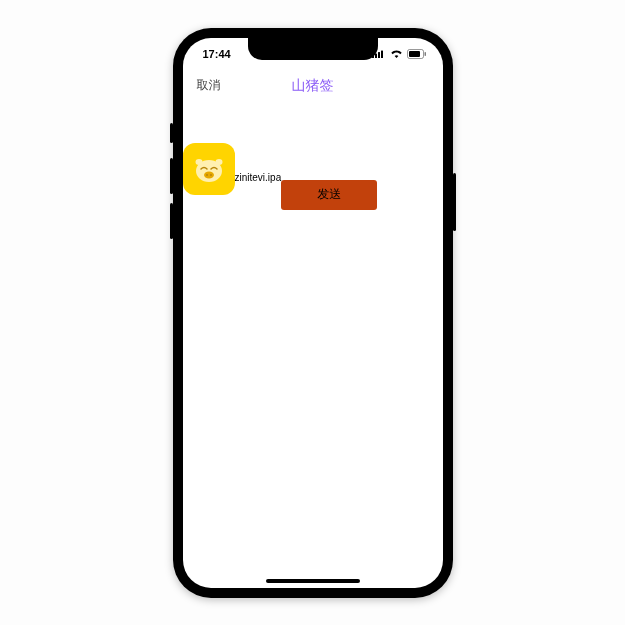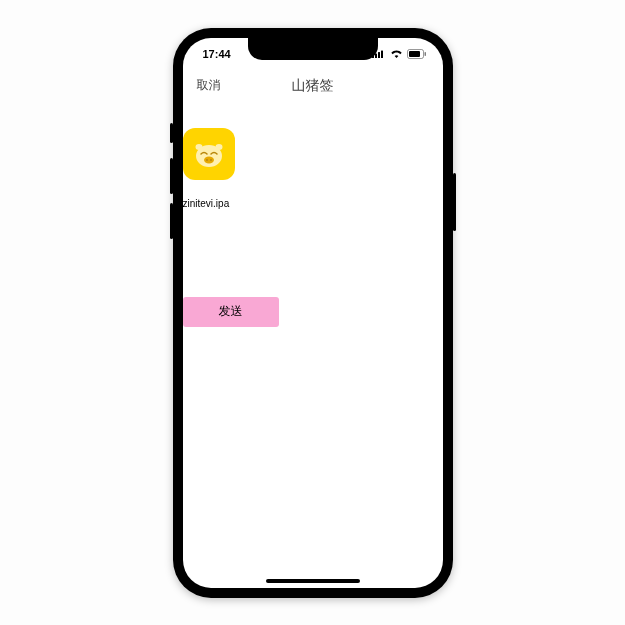--- a/index.html
+++ b/index.html
@@ -70,49 +70,50 @@
     }
     .cancel {
       font-size: 12px;
       color: #404040;
       position: absolute;
       left: 14px;
     }
     .title {
       font-size: 14px;
       font-weight: 500;
-      color: #404040;
+      color: #8b5cf6;
       position: absolute;
       left: 50%;
       transform: translateX(-50%);
     }
     .content {
       display: flex;
-      flex-direction: column;
+      flex-direction: row;
+      align-items: center;
       padding-top: 22px;
     }
     .app-icon {
       width: 52px;
       height: 52px;
       background: #ffd400;
       border-radius: 12px;
       display: flex;
       align-items: center;
       justify-content: center;
     }
     .file-name {
       margin-top: 18px;
       font-size: 10px;
       color: #000;
     }
     .send-btn {
-      margin-top: 88px;
+      margin-top: 52px;
       width: 96px;
       height: 30px;
-      background: #f9a8d4;
+      background: #c2410c;
       border: none;
       border-radius: 3px;
       font-size: 12px;
       color: #000;
       display: flex;
       align-items: center;
       justify-content: center;
       cursor: pointer;
     }
     .home-indicator {

